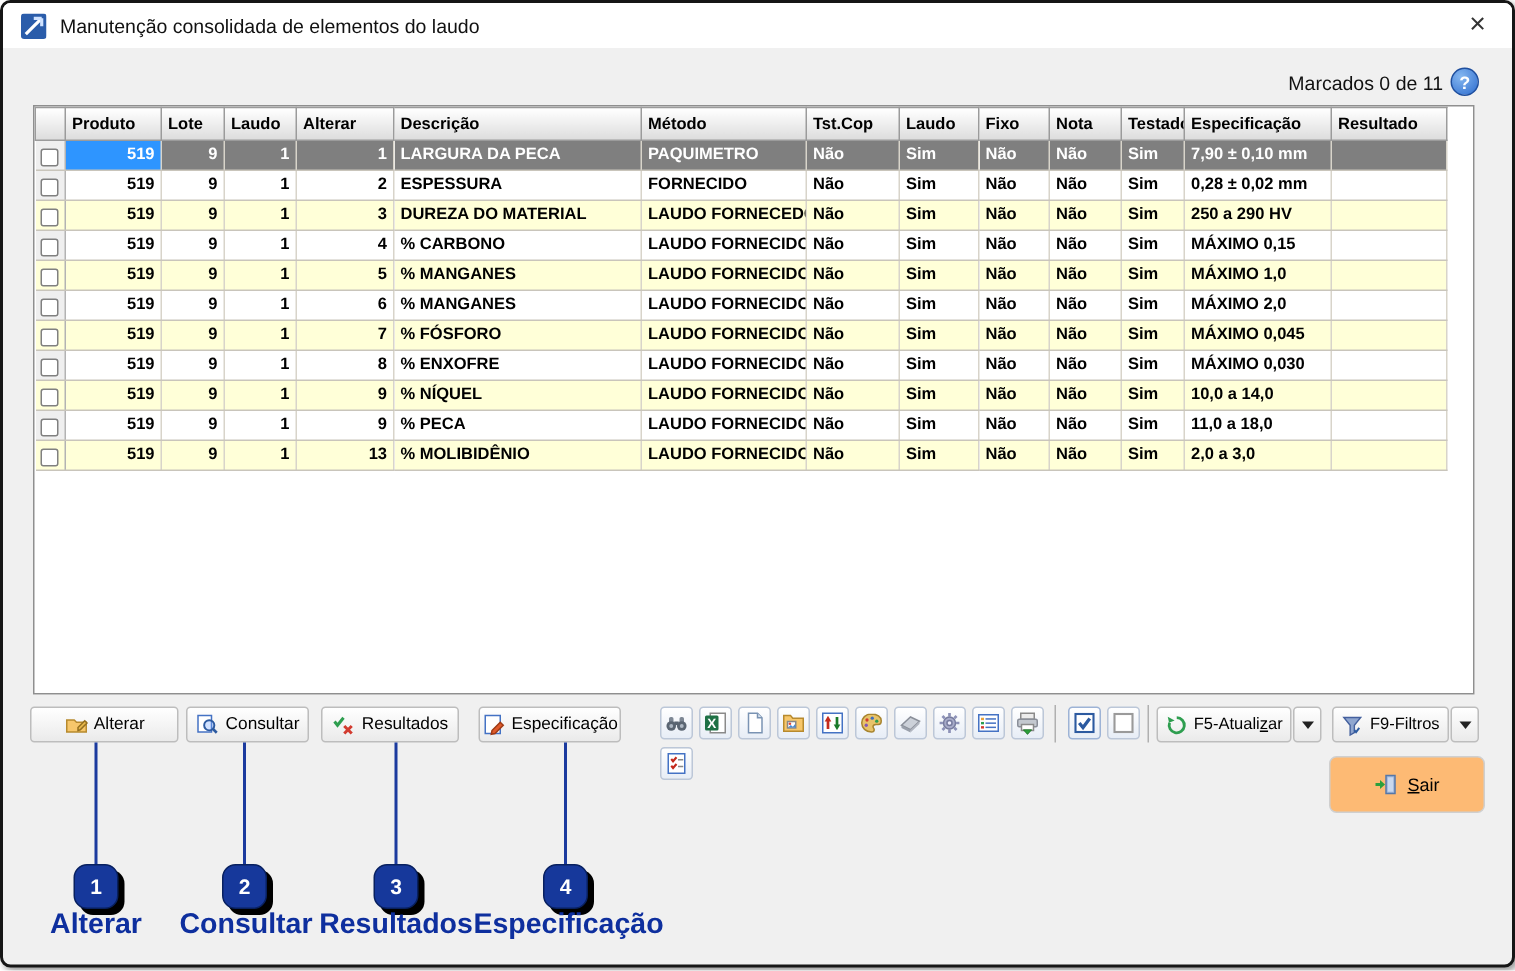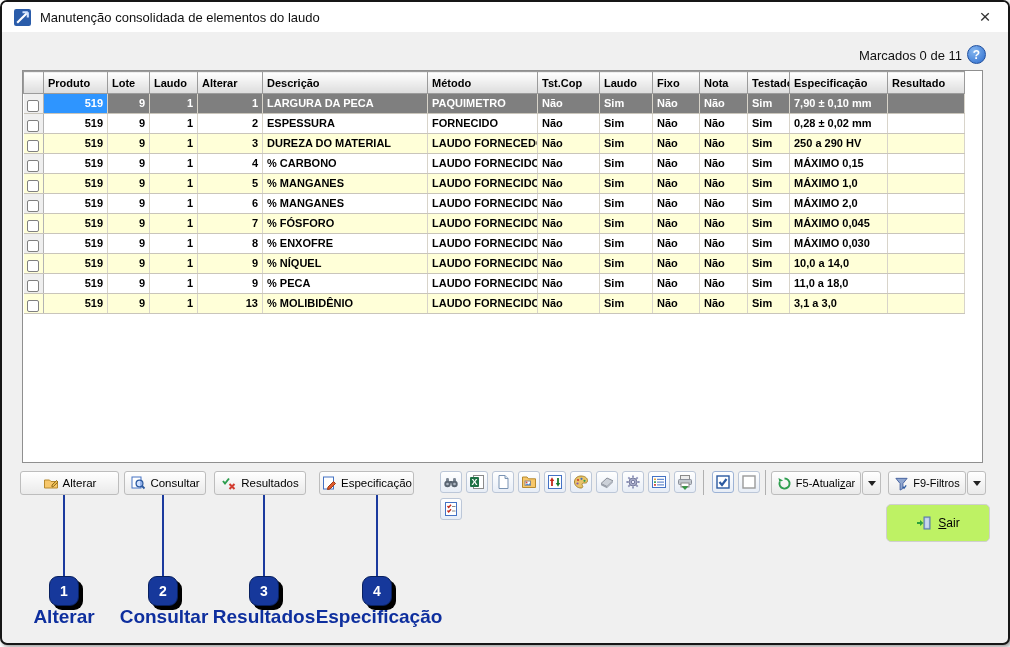--- a/index.html
+++ b/index.html
@@ -24,21 +24,21 @@
   tr.selected td.selcell{background:#efefef}
   tr.selected td.c-produto{background:#2e95ff;color:#fff}
   .c-produto,.c-lote,.c-laudo,.c-elemento{text-align:right}
   .btn{position:absolute;top:469px;height:24px;display:flex;align-items:center;justify-content:center;gap:4px;background:linear-gradient(#ffffff,#eaeaea);border:1px solid #bdbdbd;border-radius:3px;font-size:11.5px;color:#000;padding:0 4px;overflow:hidden;white-space:nowrap}
   .btn svg,.sair svg{flex:0 0 auto}
   .icnbtn{position:absolute;top:469px;width:22px;height:22px;border:1px solid #bcc7d8;border-radius:3px;background:linear-gradient(#ffffff,#e7edf6);display:flex;align-items:center;justify-content:center}
   .icnbtn svg{width:16px;height:16px}
   .vsep{position:absolute;top:468px;width:1px;height:25px;background:#b0b0b0}
   .arrowbtn{position:absolute;top:469px;width:19px;height:24px;background:linear-gradient(#ffffff,#eaeaea);border:1px solid #bdbdbd;border-radius:3px;display:flex;align-items:center;justify-content:center}
   .tri{width:0;height:0;border-left:4px solid transparent;border-right:4px solid transparent;border-top:5px solid #222}
-  .sair{position:absolute;left:884px;top:502px;width:104px;height:38px;background:#bef264;border:1px solid #cfcfcf;border-radius:5px;display:flex;align-items:center;justify-content:center;gap:6px;font-size:12px;color:#000}
+  .sair{position:absolute;left:884px;top:502px;width:104px;height:38px;background:#fdba74;border:1px solid #cfcfcf;border-radius:5px;display:flex;align-items:center;justify-content:center;gap:6px;font-size:12px;color:#000}
   .accel{text-decoration:underline}
   .connector{position:absolute;top:493px;width:2px;height:81px;background:#1b3a9e}
   .badge{position:absolute;top:574px;width:30px;height:30px;background:#16389b;border:1px solid #08205f;border-radius:9px;color:#fff;font-weight:bold;font-size:14px;display:flex;align-items:center;justify-content:center;box-shadow:4px 4px 0 #000}
   .clabel{position:absolute;top:604px;transform:translateX(-50%);font-size:19px;font-weight:bold;color:#0e2f9e;white-space:nowrap}
 </style>
 </head>
 <body>
 
 <div class="window">
 
@@ -258,21 +258,21 @@
             <td class="c-lote">9</td>
             <td class="c-laudo">1</td>
             <td class="c-elemento">13</td>
             <td class="c-descricao">% MOLIBIDÊNIO</td>
             <td class="c-metodo">LAUDO FORNECIDO</td>
             <td class="c-tst_cop">Não</td>
             <td class="c-laudo2">Sim</td>
             <td class="c-fixo">Não</td>
             <td class="c-nota">Não</td>
             <td class="c-testado">Sim</td>
-            <td class="c-especificacao">3,1 a 3,0</td>
+            <td class="c-especificacao">2,0 a 3,0</td>
             <td class="c-resultado"></td>
           </tr>
         </tbody>
     </table>
   </div>
 
   <button class="btn" style="left:18px;width:99px">
     <svg width="16" height="16" viewBox="0 0 16 16">
         <path d="M1.5 5h5l1.5 1.5h6.5V13h-13z" fill="#f7c76b" stroke="#b78a2e"></path>
         <path d="M9 10l4.5-4.5 1.5 1.5L10.5 11.5 9 12z" fill="#e8b84b" stroke="#946f1f"></path>

